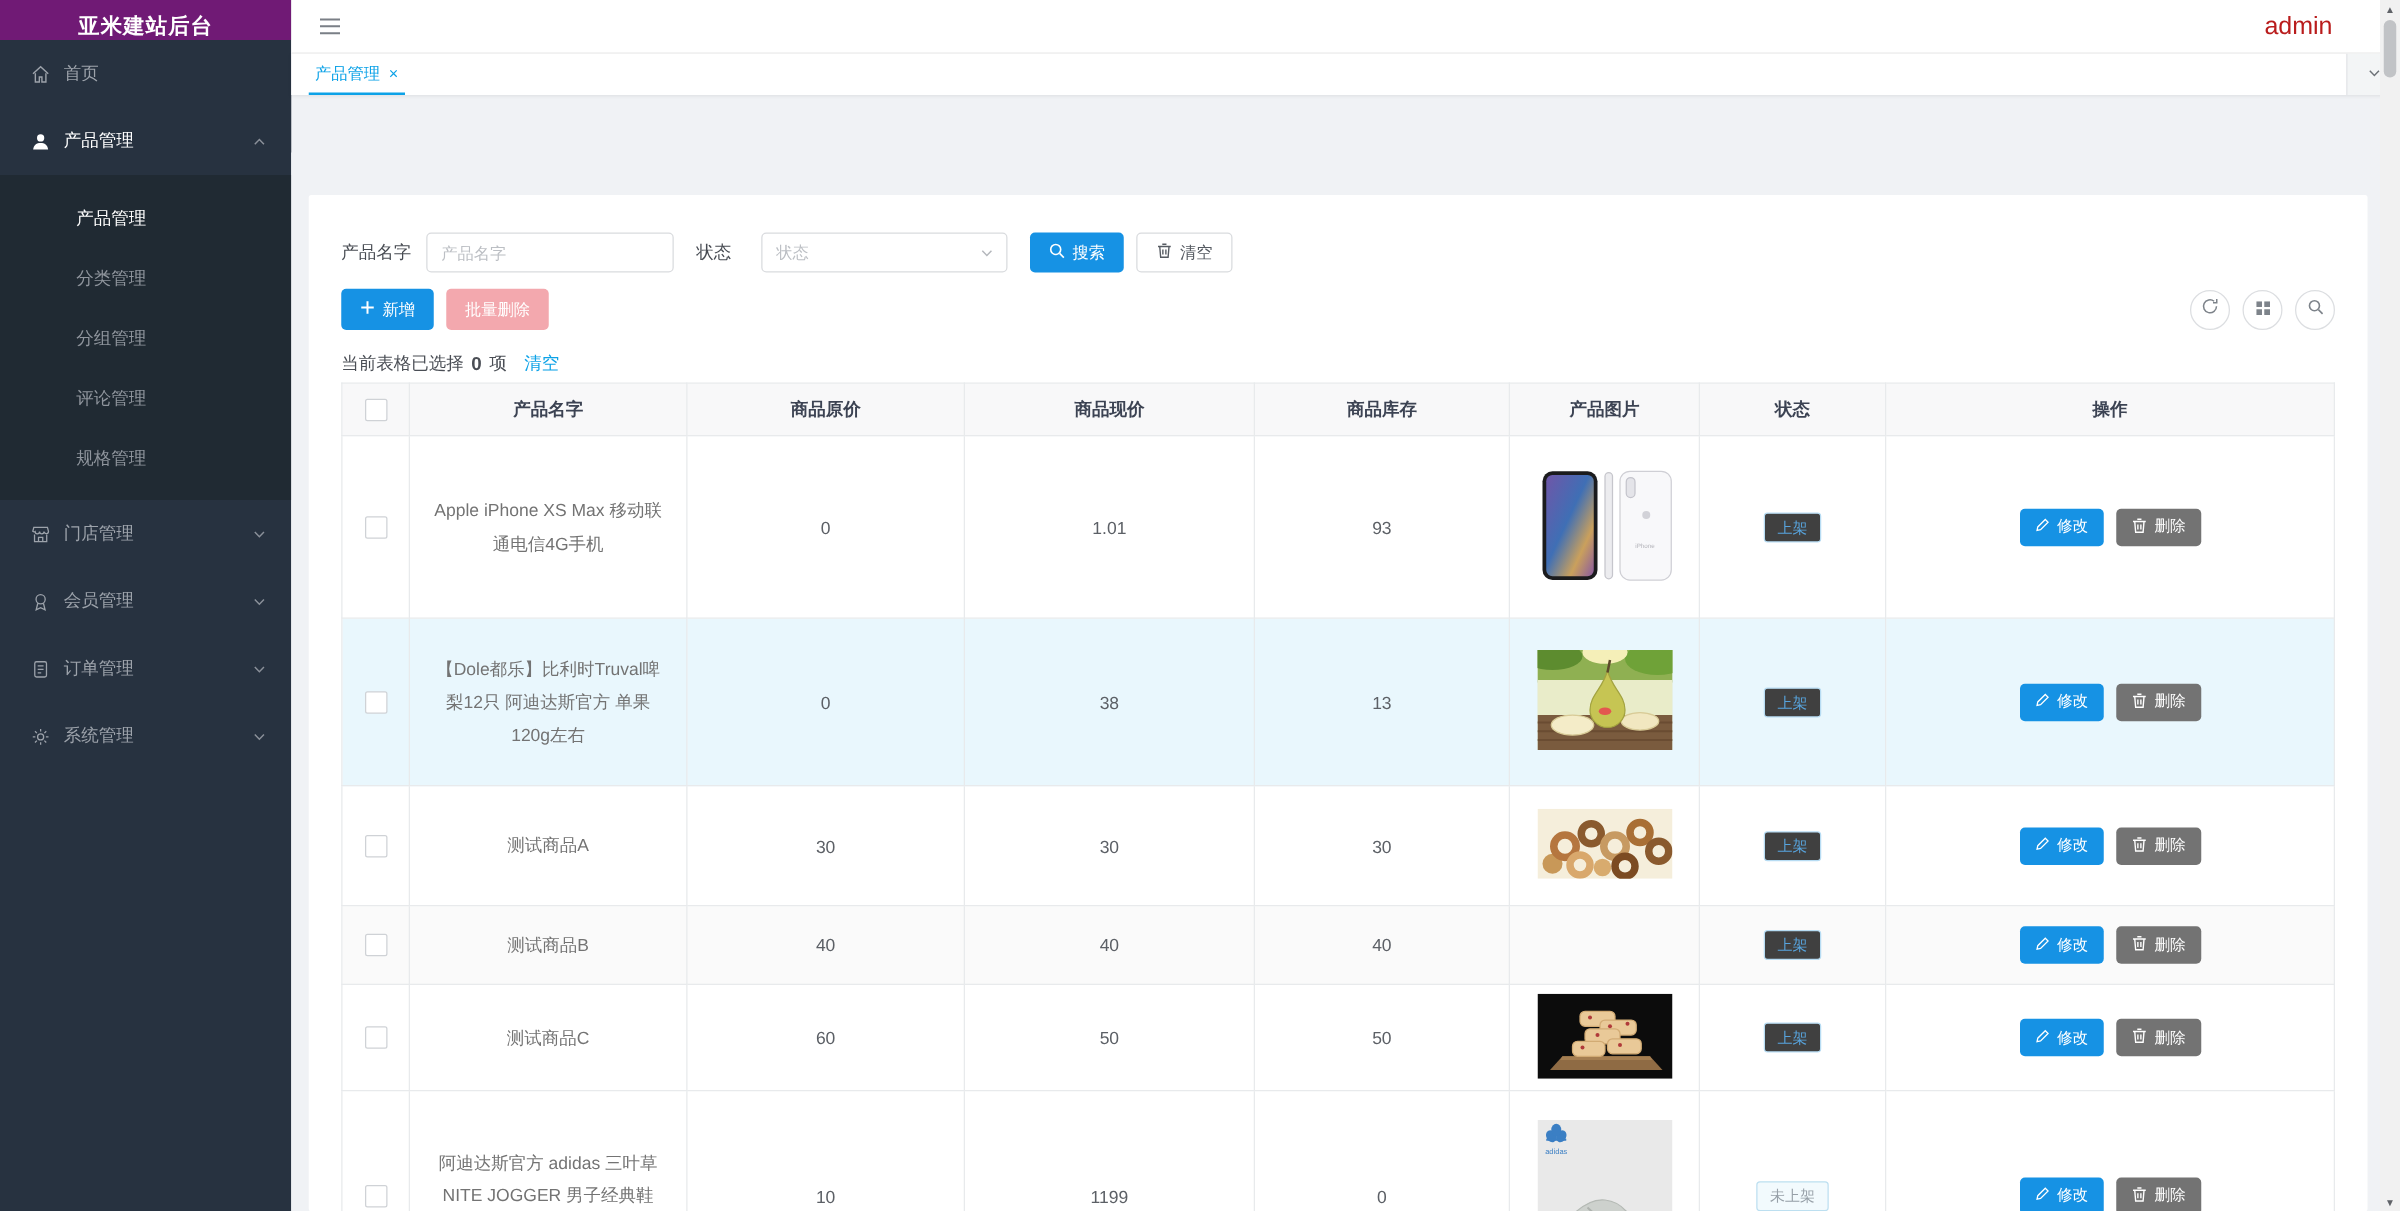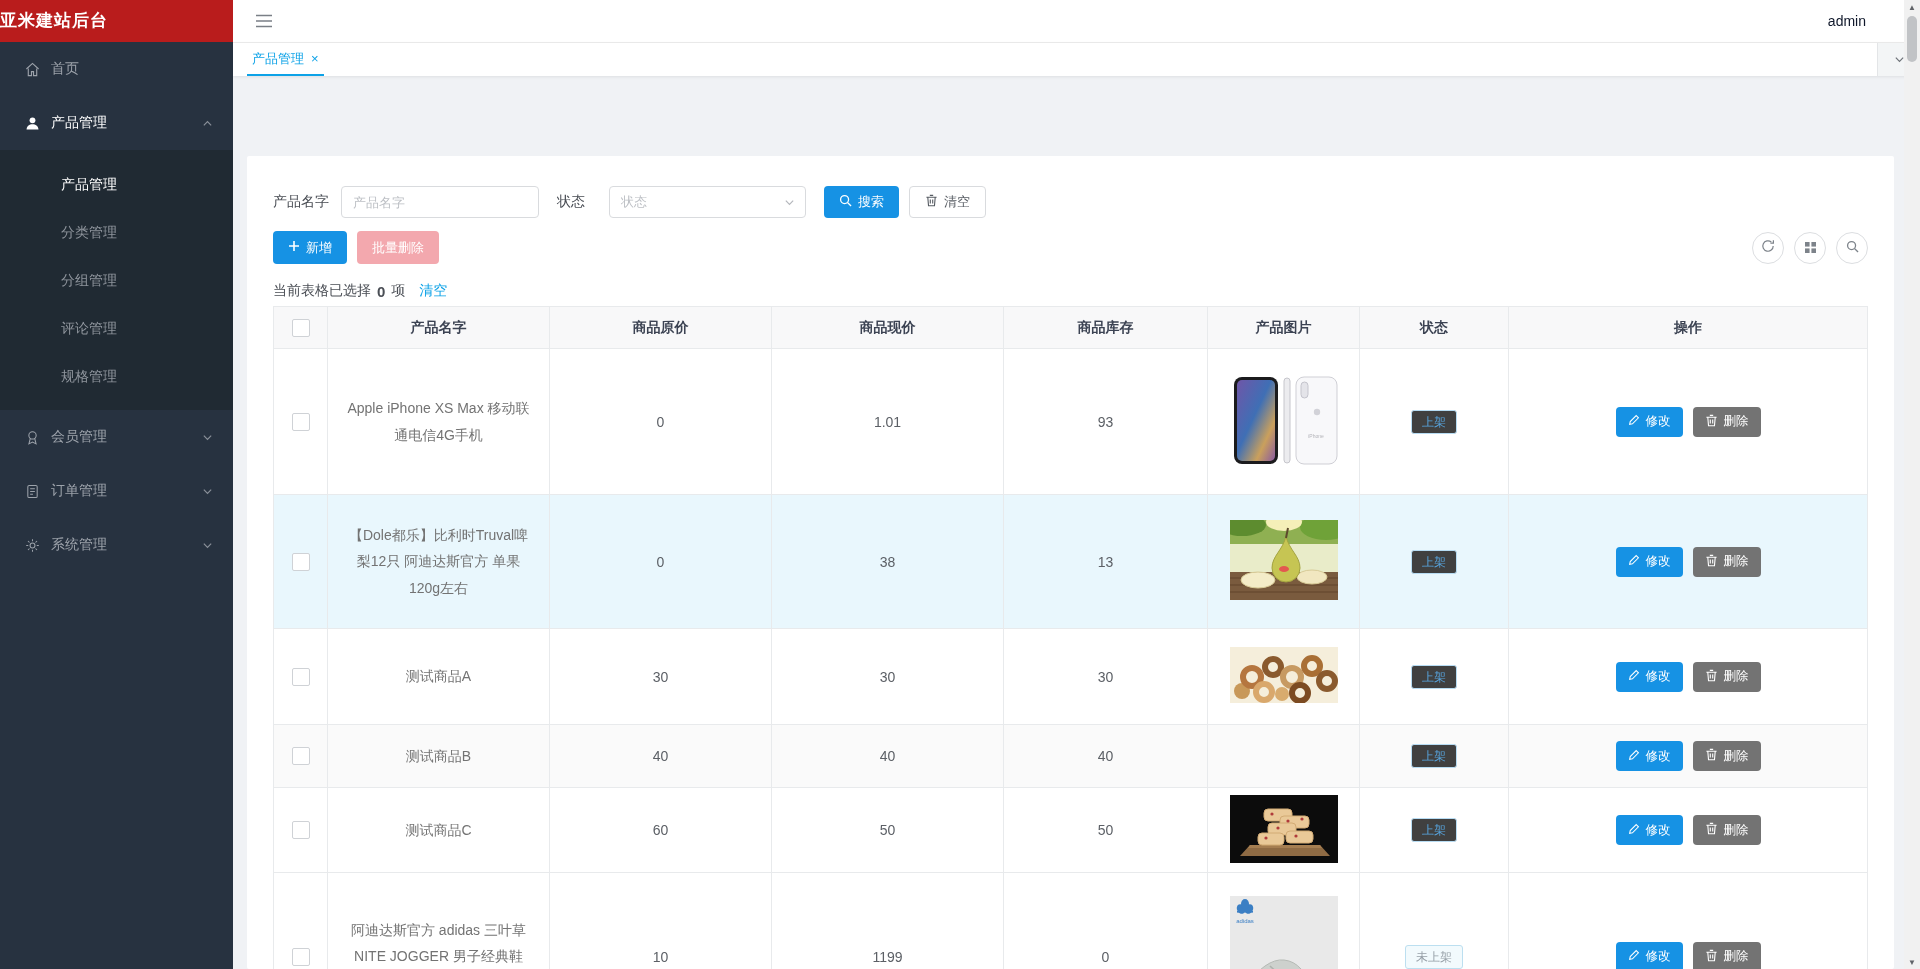--- a/index.html
+++ b/index.html
@@ -1,35 +1,35 @@
 <!DOCTYPE html>
 <html><head>
 <meta charset="utf-8">
 <style>
   html,body{margin:0;padding:0;}
   body{font-family:"Liberation Sans","DejaVu Sans",sans-serif;background:#f0f2f5;width:1920px;height:969px;overflow:hidden;}
   .app{position:relative;display:flex;width:1920px;height:969px;}
 
   
   .sidebar{width:233px;min-width:233px;background:#273240;height:100%;}
-  .logo{height:42px;line-height:42px;background:#b91c1c;color:#fff;text-align:left;font-size:17px;font-weight:bold;letter-spacing:1px;}
+  .logo{height:32px;line-height:42px;background:#701a75;color:#fff;text-align:center;font-size:17px;font-weight:bold;letter-spacing:1px;}
   .s-item{height:54px;display:flex;align-items:center;padding:0 20px 0 24px;color:#9da3ab;font-size:14px;cursor:pointer;}
   .s-item.open{color:#ffffff;}
   .s-ico{display:inline-flex;width:16px;justify-content:center;margin-right:11px;}
   .s-lbl{flex:1;}
   .s-arr{display:inline-flex;color:#8a9099;}
   .s-sub{background:#202a33;padding:10px 0;}
   .s-sub-item{height:48px;line-height:48px;padding-left:61px;color:#8f959d;font-size:14px;cursor:pointer;}
   .s-sub-item.active{color:#ffffff;}
 
   
   .main{flex:1;display:flex;flex-direction:column;min-width:0;}
   .topbar{height:42px;background:#fff;display:flex;align-items:center;justify-content:space-between;padding:0 54px 0 18px;border-bottom:1px solid #ececec;}
   .hamburger{display:inline-flex;cursor:pointer;padding:4px;}
-  .user{font-size:14px;color:#0f172a;cursor:pointer;}
+  .user{font-size:20px;color:#b91c1c;cursor:pointer;}
   .tabbar{height:33px;background:#fff;display:flex;align-items:stretch;box-shadow:0 1px 3px rgba(0,0,0,.08);position:relative;z-index:2;}
   .tab{margin-left:14px;display:flex;align-items:center;gap:7px;padding:0 5px;font-size:13px;color:#0da2e7;border-bottom:2px solid #0da2e7;cursor:pointer;}
   .tab-close{font-size:13px;line-height:1;cursor:pointer;color:#0da2e7;}
   .tab-dd{margin-left:auto;width:42px;background:#f3f5f6;border-left:1px solid #e3e5e7;display:flex;align-items:center;justify-content:center;color:#6d7278;cursor:pointer;}
 
   .content{flex:1;background:#f0f2f5;padding:34px 26px 0 14px;overflow:hidden;margin-top:46px;}
   .card{background:#fff;border-radius:2px;padding:30px 26px;height:100%;box-sizing:border-box;}
 
   
   .search-row{display:flex;align-items:center;font-size:14px;color:#474b52;}
@@ -114,20 +114,35 @@
               <path d="M2 8l4-4 4 4"></path>
             </svg>
           </span>
         </div>
         <div class="s-sub">
           <div class="s-sub-item active">产品管理</div>
           <div class="s-sub-item">分类管理</div>
           <div class="s-sub-item">分组管理</div>
           <div class="s-sub-item">评论管理</div>
           <div class="s-sub-item">规格管理</div>
+        </div>
+        <div class="s-item">
+          <span class="s-ico">
+            <svg viewBox="0 0 16 16" width="15" height="15" fill="none" stroke="currentColor" stroke-width="1.1">
+              <path d="M2.2 2h11.6l.9 3.4a1.9 1.9 0 0 1-3.8.2 1.9 1.9 0 0 1-3.8 0 1.9 1.9 0 0 1-3.8 0A1.9 1.9 0 0 1 1.3 5.4z"></path>
+              <path d="M2.8 8.2v6h10.4v-6"></path>
+              <path d="M6.2 14.2v-3.6h3.6v3.6"></path>
+            </svg>
+          </span>
+          <span class="s-lbl">门店管理</span>
+          <span class="s-arr">
+            <svg viewBox="0 0 12 12" width="11" height="11" fill="none" stroke="currentColor" stroke-width="1.3">
+              <path d="M2 4l4 4 4-4"></path>
+            </svg>
+          </span>
         </div>
         <div class="s-item">
           <span class="s-ico">
             <svg viewBox="0 0 16 16" width="15" height="15" fill="none" stroke="currentColor" stroke-width="1.1">
               <circle cx="8" cy="5.8" r="3.9"></circle>
               <path d="M5.6 9.2 4.2 14.8l3.8-1.9 3.8 1.9-1.4-5.6"></path>
             </svg>
           </span>
           <span class="s-lbl">会员管理</span>
           <span class="s-arr">

